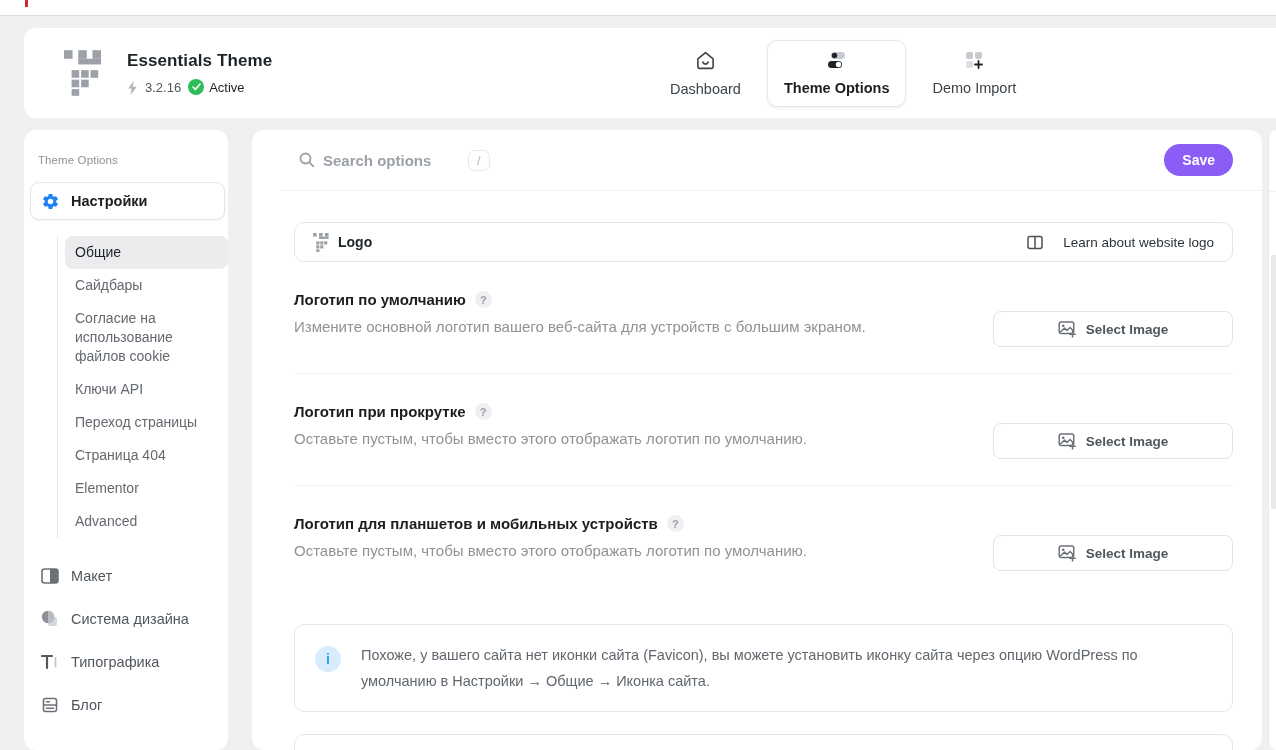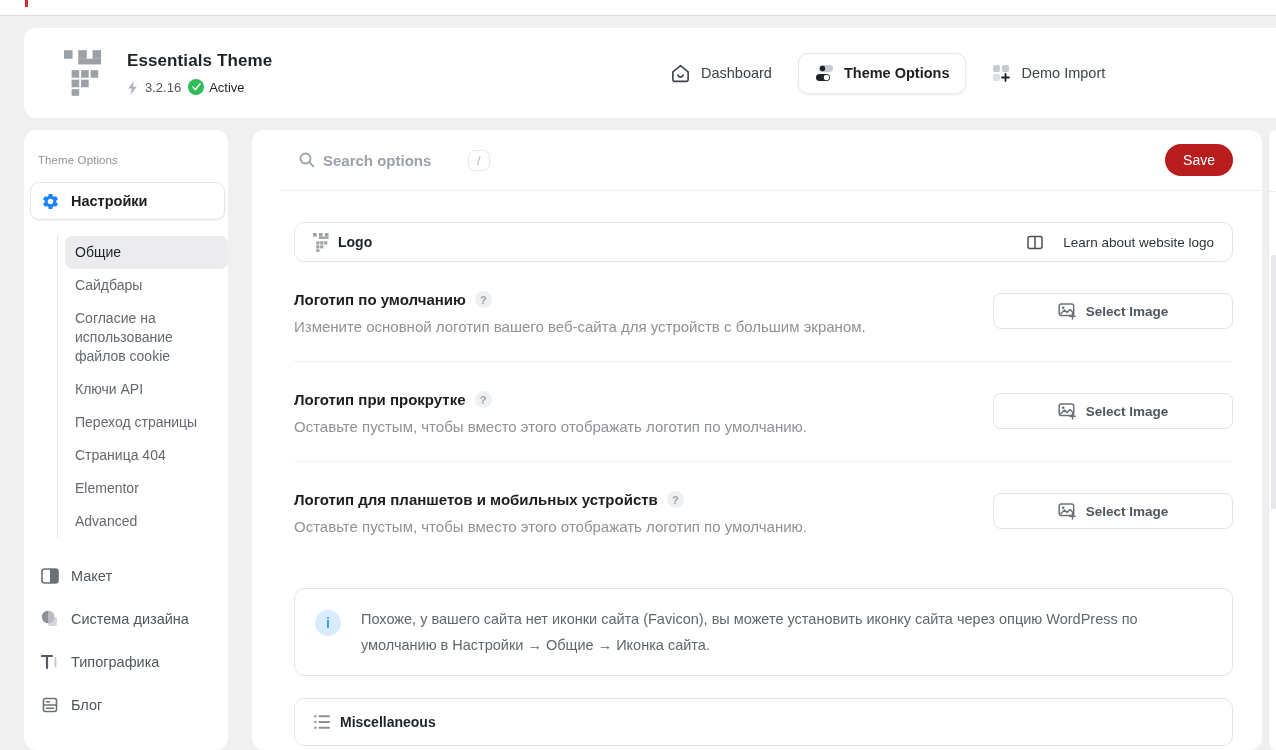--- a/index.html
+++ b/index.html
@@ -14,21 +14,21 @@
   .header-card { position:absolute; left:24px; top:28px; width:1262px; height:90px; background:#fff;
                  border-radius:12px 0 0 12px; display:flex; align-items:center; }
   .brand { display:flex; align-items:center; gap:25px; padding-left:40px; }
   .brand-icon { width:38px; height:46px; }
   .brand-text .title { font-size:17px; font-weight:700; color:#1d2327; letter-spacing:.1px; }
   .brand-meta { display:flex; align-items:flex-end; gap:7px; margin-top:8px; }
   .version { font-size:13px; color:#50575e; }
   .active-badge { display:flex; align-items:center; gap:5px; font-size:13px; color:#1d2327; }
   .check-circle { width:16px; height:16px; border-radius:50%; background:#2ebd59; display:flex; align-items:center; justify-content:center; }
   .header-nav { position:absolute; left:630px; top:0; height:90px; display:flex; align-items:center; gap:10px; }
-  .nav-item { display:flex; align-items:center; gap:10px; padding:10px 16px; border-radius:10px; font-size:14.5px; color:#3c434a; cursor:pointer; }
+  .nav-item { display:flex; align-items:center; gap:10px; padding:10px 16px; border-radius:10px; font-size:14.5px; color:#3c434a; cursor:pointer;flex-direction:column; }
   .nav-item.active { background:#fff; border:1px solid #e7e7e9; box-shadow:0 1px 3px rgba(0,0,0,.07); color:#1e1e1e; font-weight:600; }
 
   
   .sidebar-card { position:absolute; left:24px; top:130px; width:204px; height:620px; background:#fff; border-radius:12px; padding-top:24px; overflow:hidden; }
   .sidebar-label { font-size:11.5px; color:#8d9196; margin:0 0 16px 14px; letter-spacing:.1px; }
   .parent-active { margin:0 3px 0 6px; height:38px; background:#fff; border:1px solid #e6e6e8; border-radius:9px;
                    box-shadow:0 1px 2px rgba(0,0,0,.05); display:flex; align-items:center; gap:11px; padding-left:10px;
                    font-size:14.5px; font-weight:600; color:#1e1e1e; cursor:pointer; }
   .sub-list { margin:16px 0 0 33px; border-left:1px solid #e4e4e6; padding-left:7px; }
   .sub-item { font-size:14px; color:#646970; padding:7px 10px; border-radius:8px; line-height:19px; cursor:pointer; }
@@ -37,39 +37,39 @@
   .parent-item { display:flex; align-items:center; gap:12px; padding:12px 16px; font-size:14.5px; color:#50575e; cursor:pointer; }
   .parent-item .p-icon { width:19px; height:19px; flex:0 0 auto; display:flex; align-items:center; justify-content:center; }
 
   
   .main-card { position:absolute; left:252px; top:130px; width:1010px; height:620px; background:#fff; border-radius:12px; overflow:hidden;padding-left:28px; }
   .main-topbar { height:61px; border-bottom:1px solid #f0f0f1; display:flex; align-items:center; padding:0 29px 0 18px; }
   .search-wrap { display:flex; align-items:center; gap:7px; flex:1; }
   .search-input { border:none; outline:none; font-size:15px; color:#1e1e1e; width:130px; font-family:inherit; }
   .search-input::placeholder { color:#9ca1a9; font-weight:600; }
   .kbd-slash { border:1px solid #e8e8ea; border-radius:7px; color:#b5b9bf; font-size:13px; padding:2px 8px; margin-left:8px; }
-  .save-btn { background:#b91c1c; color:#fff; font-size:14px; font-weight:400; border:none; border-radius:16px;
+  .save-btn { background:#8b5cf6; color:#fff; font-size:14px; font-weight:700; border:none; border-radius:16px;
               height:32px; padding:0 18px; cursor:pointer; font-family:inherit; }
   .main-content { padding:31px 29px 0 14px; }
   .section-card { border:1px solid #e5e5e7; border-radius:10px; height:40px; display:flex; align-items:center;
                   padding:0 18px; justify-content:space-between; }
   .section-left { display:flex; align-items:center; gap:9px; }
   .section-title { font-size:14px; font-weight:700; color:#1d2327; }
   .learn-link { display:flex; align-items:center; gap:20px; font-size:13.5px; color:#2c3338; cursor:pointer;text-align:right; }
 
   .option-row { display:flex; justify-content:space-between; align-items:flex-start; padding:29px 0 26px 0; border-bottom:1px solid #f0f0f1; }
   .option-row.last { border-bottom:none; }
   .opt-title-line { display:flex; align-items:center; gap:9px; }
   .opt-title { font-size:15px; font-weight:600; color:#1e1e1e; }
   .help-badge { width:17px; height:17px; border-radius:50%; background:#eef0f2; color:#9ba0a6; font-size:11px; font-weight:700;
                 display:flex; align-items:center; justify-content:center; cursor:pointer; }
   .opt-desc { margin-top:10px; font-size:15px; color:#8f9296; }
   .select-btn { width:240px; height:36px; border:1px solid #e3e3e6; border-radius:8px; background:#fff; display:flex;
                 align-items:center; justify-content:center; gap:9px; font-size:13.5px; font-weight:600; color:#50575e;
-                cursor:pointer; font-family:inherit; flex:0 0 auto; margin-top:2px; }
+                cursor:pointer; font-family:inherit; flex:0 0 auto; margin-top:20px; }
 
   .notice-card { margin-top:27px; border:1px solid #e5e5e7; border-radius:10px; padding:17px 20px; display:flex; gap:20px; align-items:flex-start; }
   .info-circle { width:26px; height:26px; border-radius:50%; background:#d9ecfd; color:#2f9ff4; font-weight:700; font-size:14px;
                  display:flex; align-items:center; justify-content:center; flex:0 0 auto; margin-top:4px; }
   .notice-text { font-size:14.5px; color:#60676e; line-height:26px; max-width:900px; }
 
   .misc-card { margin-top:22px; border:1px solid #e5e5e7; border-radius:10px; height:48px; display:flex; align-items:center; gap:9px; padding:0 18px; }
 
   
   .right-sliver { position:absolute; left:1268px; top:130px; width:8px; height:620px; background:#fff;

